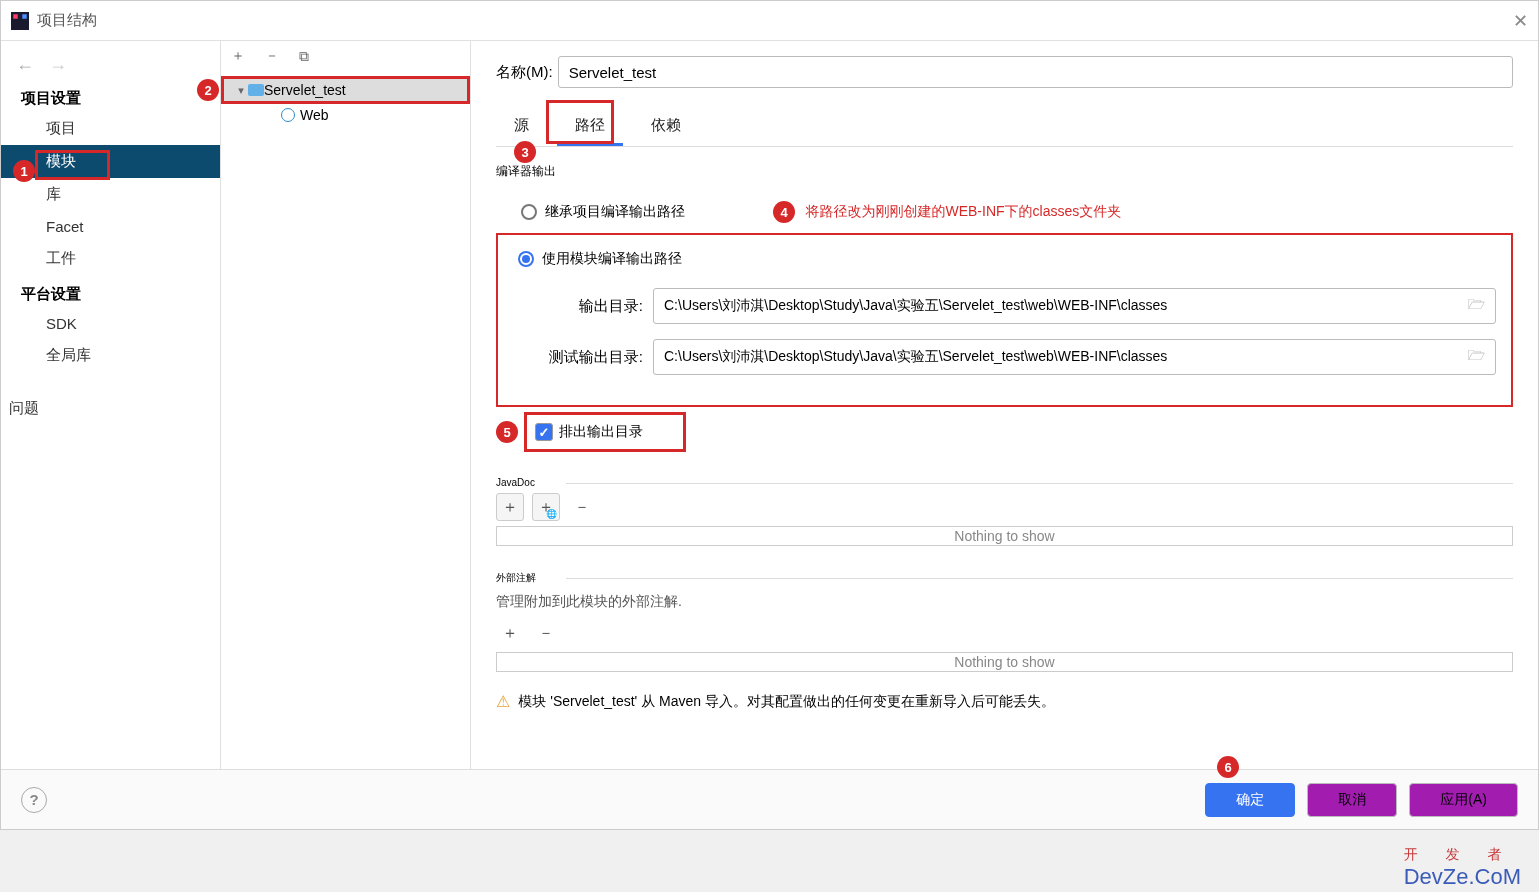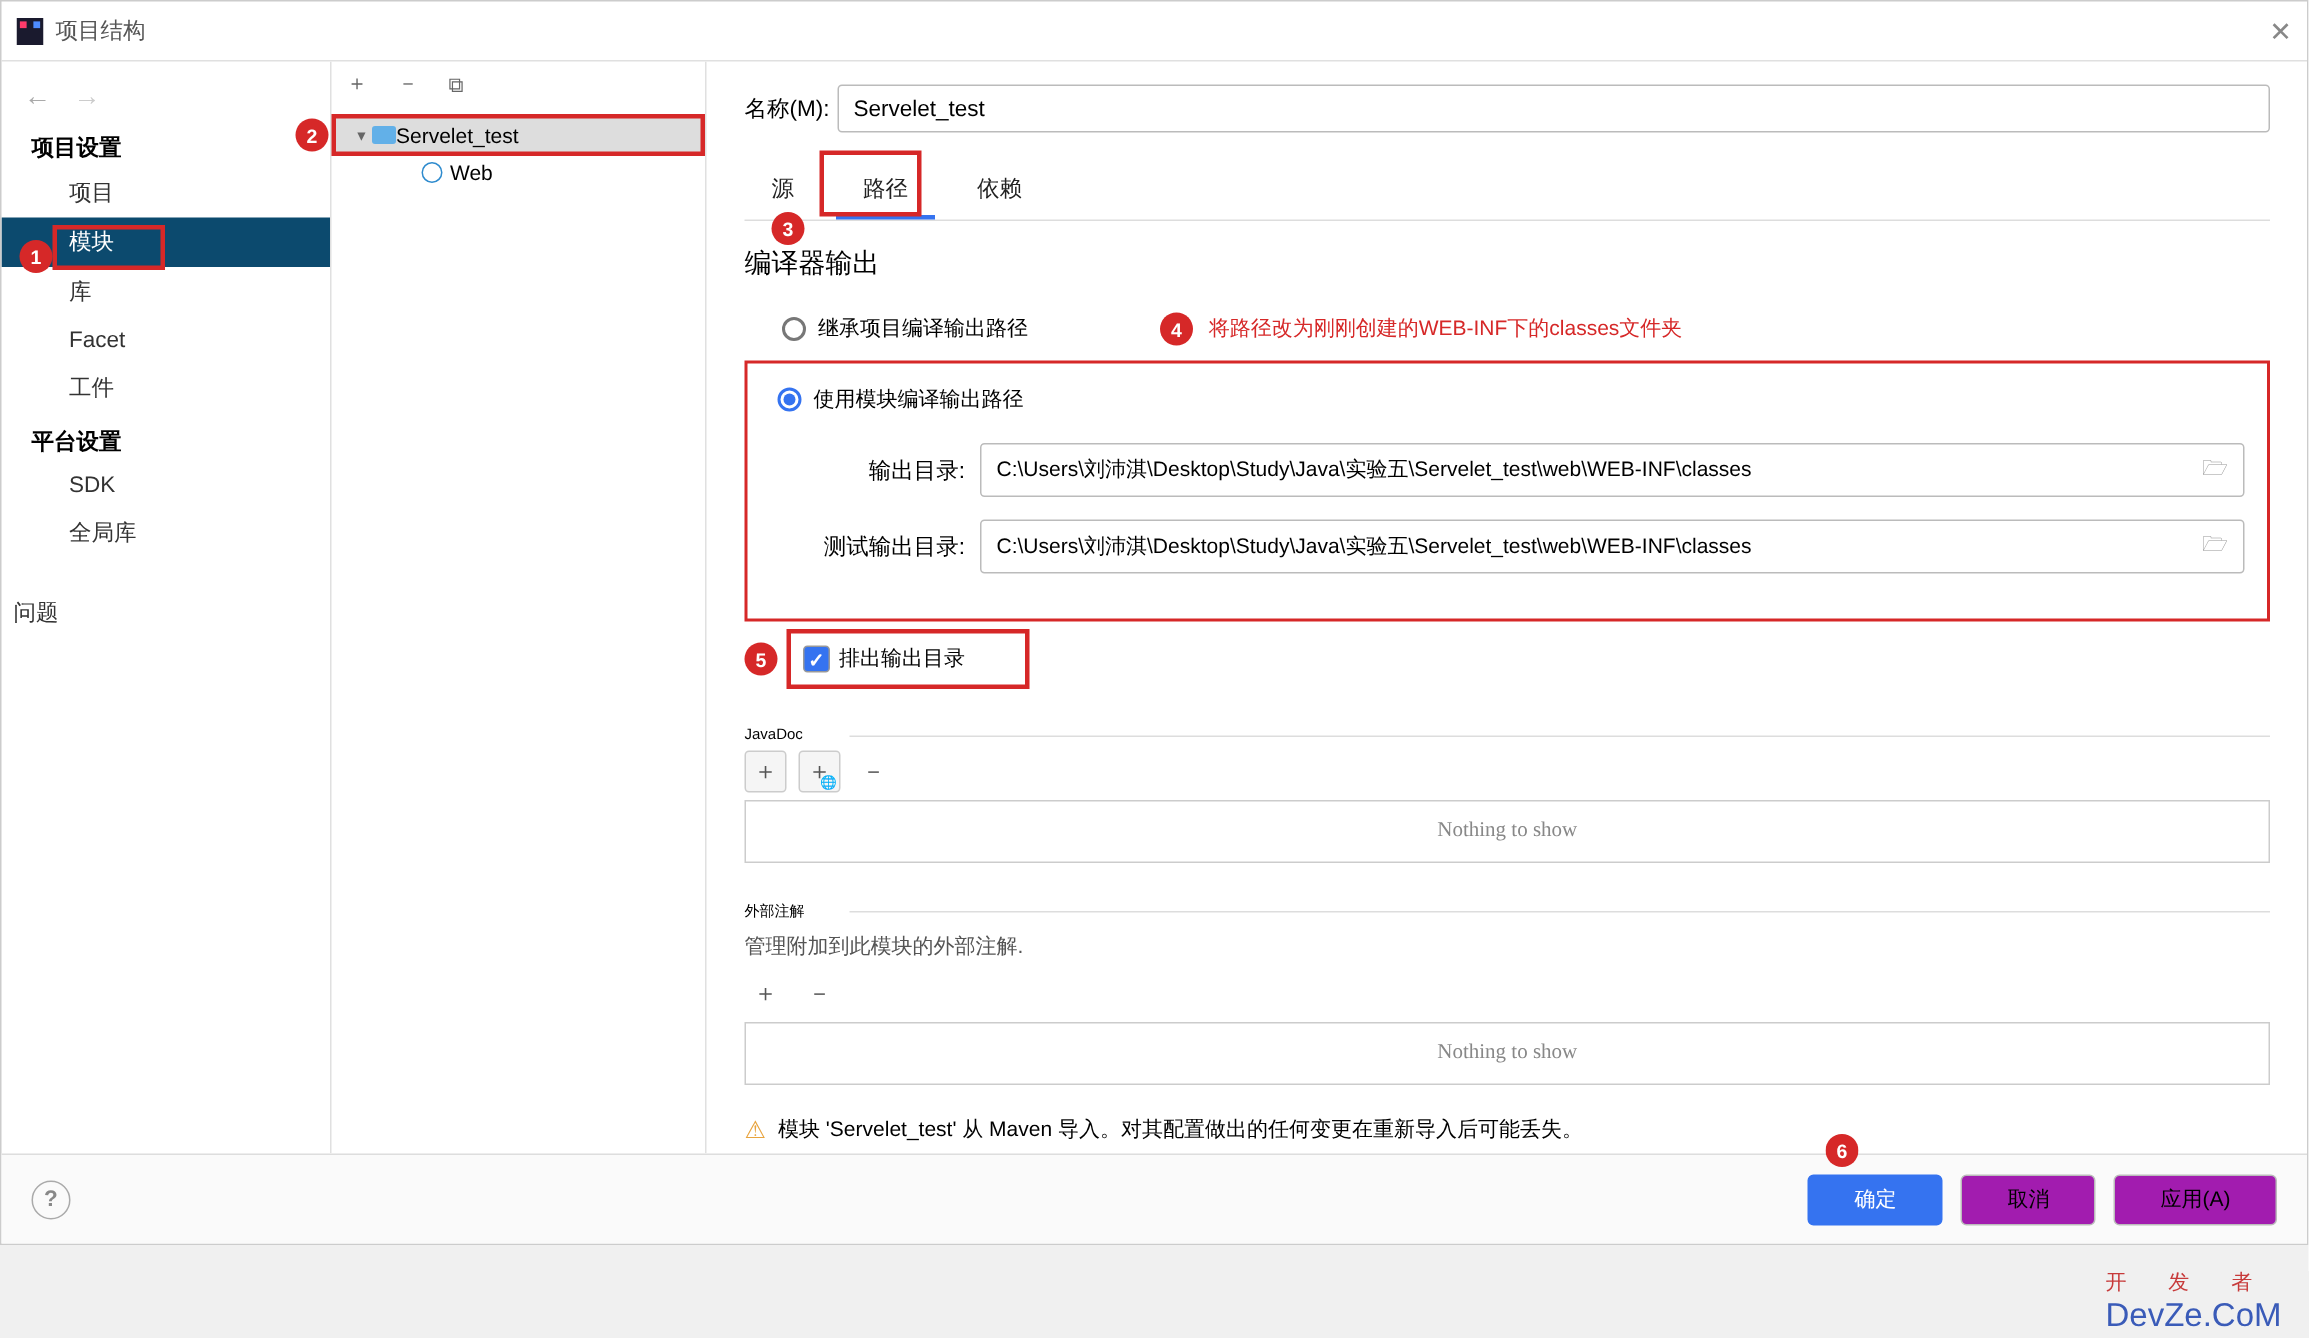--- a/index.html
+++ b/index.html
@@ -29,38 +29,38 @@
 .tree-item.web { padding-left: 60px; }
 .folder-icon { display: inline-block; width: 16px; height: 12px; background: #62b0e8; border-radius: 2px; }
 .web-icon { display: inline-block; width: 14px; height: 14px; border: 1.5px solid #2e8bce; border-radius: 50%; position: relative; }
 .content { flex: 1; padding: 15px 25px; overflow-y: auto; position: relative; }
 .name-row { display: flex; align-items: center; gap: 5px; margin-bottom: 20px; }
 .name-input { flex: 1; height: 32px; border: 1px solid #bbb; border-radius: 3px; padding: 0 10px; font-size: 15px; }
 .tabs { display: flex; gap: 10px; border-bottom: 1px solid #ddd; margin-bottom: 15px; position: relative; }
 .tab { padding: 8px 18px; cursor: pointer; font-size: 15px; color: #222; }
 .tab.active { border-bottom: 3px solid #3573f0; }
 .tab-path-box { position: absolute; left: 50px; top: -8px; width: 68px; height: 44px; border: 3px solid #d62828; pointer-events: none; }
-.section-label { font-size: 18px; margin: 16px 0; }
+.section-label { font-size: 12px; margin: 16px 0; }
 .radio-row { display: flex; align-items: center; padding: 5px 25px; gap: 8px; font-size: 15px; }
 .radio-circle { width: 16px; height: 16px; border: 2px solid #777; border-radius: 50%; display: inline-flex; align-items: center; justify-content: center; }
 .radio-circle.sel { border-color: #3573f0; }
 .radio-circle.sel::after { content: ''; width: 8px; height: 8px; background: #3573f0; border-radius: 50%; }
 .output-box { border: 2.5px solid #d62828; padding: 10px 15px 15px; margin: 5px 0; }
 .field-row { display: flex; align-items: center; margin: 15px 0; }
 .field-label { width: 140px; text-align: right; padding-right: 10px; font-size: 15px; }
 .field-input { flex: 1; height: 36px; border: 1px solid #bbb; border-radius: 3px; padding: 0 10px; font-size: 14px; display: flex; align-items: center; justify-content: space-between; }
 .browse-icon { color: #999; }
 .checkbox-row { display: flex; align-items: center; padding: 8px; border: 3px solid #d62828; width: 162px; gap: 6px; }
 .checkbox { width: 18px; height: 18px; border: 1px solid #999; border-radius: 3px; display: inline-flex; align-items: center; justify-content: center; background: #3573f0; color: #fff; font-size: 13px; font-weight: bold; }
 .fieldset-label { font-size: 10px; margin-top: 25px; margin-bottom: 5px; position: relative; }
 .fieldset-label::after { content: ''; position: absolute; left: 70px; right: 0; top: 50%; height: 1px; background: #ddd; }
 .helper-text { color: #555; font-size: 14px; margin: 8px 0; }
 .btn-row { display: flex; align-items: center; gap: 8px; margin: 5px 0; }
 .small-btn { width: 28px; height: 28px; border: 1px solid #ccc; background: #f5f5f5; display: inline-flex; align-items: center; justify-content: center; color: #555; cursor: pointer; border-radius: 3px; font-size: 16px; }
-.empty-box { border: 1px solid #ccc; height: 42px; display: flex; align-items: center; justify-content: center; color: #888; font-size: 14px; font-family: Liberation Serif, serif; }
+.empty-box { border: 1px solid #ccc; height: 20px; display: flex; align-items: center; justify-content: center; color: #888; font-size: 14px; }
 .warn-row { display: flex; align-items: center; gap: 8px; margin-top: 20px; font-size: 15px; }
 .warn-icon { color: #e8a33d; font-size: 16px; }
 .red-annotation4 { color: #d62828; font-size: 16px; position: absolute; }
 .circle-marker { width: 22px; height: 22px; background: #d62828; color: #fff; border-radius: 50%; display: inline-flex; align-items: center; justify-content: center; font-size: 13px; font-weight: bold; position: absolute; z-index: 20; }
 .bottom-bar { height: 60px; border-top: 1px solid #ddd; display: flex; align-items: center; padding: 0 20px; gap: 12px; background: #fafafa; }
 .help-icon { width: 26px; height: 26px; border: 1.5px solid #aaa; border-radius: 50%; display: inline-flex; align-items: center; justify-content: center; color: #888; font-size: 15px; font-weight: bold; }
 .btn { height: 34px; padding: 0 30px; border-radius: 4px; border: 1px solid #bbb; background: #a21caf; cursor: pointer; font-size: 14px; }
 .btn.primary { background: #3573f0; color: #fff; border-color: #3573f0; }
 .watermark { position: absolute; bottom: 2px; right: 18px; font-family: "Comic Sans MS", cursive; font-size: 24px; z-index: 50; pointer-events: none; }
 .watermark .cn { color: #c73a3a; letter-spacing: 12px; }

